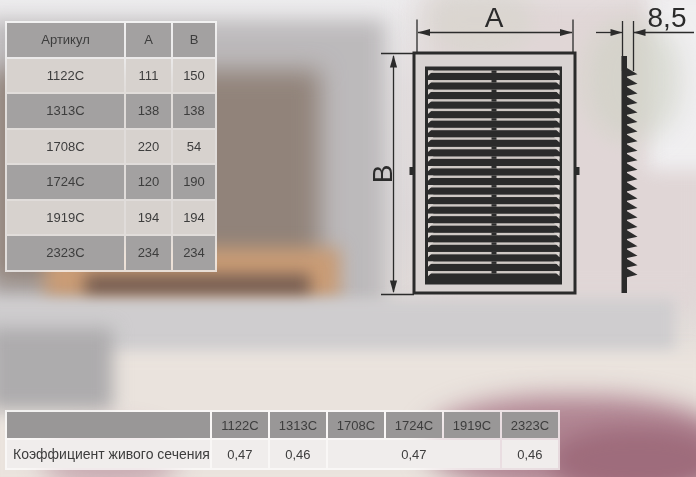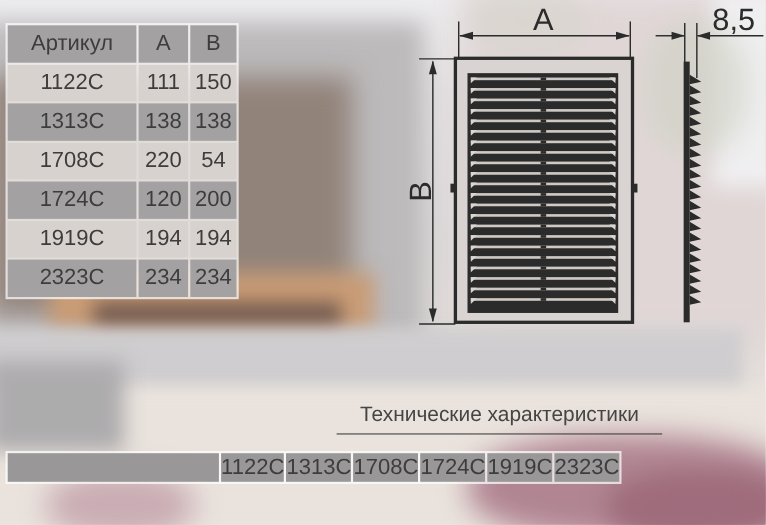--- a/index.html
+++ b/index.html
@@ -31,21 +31,21 @@
   .drawing{position:absolute;left:0;top:0;z-index:2;pointer-events:none;}
   .drawing .frame{fill:rgba(216,211,209,0.92);stroke:var(--line-dark,#2b2b2b);stroke-width:3;}
   .drawing .panel{fill:var(--panel-dark,#2b2b2b);}
   .drawing .tab{fill:var(--panel-dark,#2b2b2b);}
   .drawing .dim line{stroke:var(--line-dark,#2b2b2b);stroke-width:1.3;}
   .drawing .dim polygon{fill:var(--line-dark,#2b2b2b);}
   .drawing .dim text{font-family:"Liberation Sans",sans-serif;font-size:28px;font-weight:500;fill:var(--line-dark,#2b2b2b);}
 
   
   table{border-collapse:separate;border-spacing:2px;background:rgba(255,255,255,0.72);z-index:3;}
-  th,td{text-align:center;font-weight:normal;font-size:20px;color:#3d3d3d;padding:0;}
+  th,td{text-align:center;font-weight:normal;font-size:13px;color:#3d3d3d;padding:0;}
   .spec-table{position:absolute;left:5px;top:21px;table-layout:fixed;}
   .spec-table th,.spec-table td{height:33.5px;}
   .spec-table .c0{width:117px;}
   .spec-table .c1{width:45px;}
   .spec-table .c2{width:42px;}
   .spec-table thead th{background:var(--cell-gray,#a3a1a1);}
   .spec-table tbody tr:nth-child(odd) td{background:var(--row-light,#d7d2ce);}
   .spec-table tbody tr:nth-child(even) td{background:var(--cell-gray,#a3a1a1);}
 
   .tech-title{
@@ -259,44 +259,50 @@
           <td class="c2">138</td>
         </tr>
         <tr>
           <td class="c0">1708С</td>
           <td class="c1">220</td>
           <td class="c2">54</td>
         </tr>
         <tr>
           <td class="c0">1724С</td>
           <td class="c1">120</td>
-          <td class="c2">200</td>
+          <td class="c2">190</td>
         </tr>
         <tr>
           <td class="c0">1919С</td>
           <td class="c1">194</td>
           <td class="c2">194</td>
         </tr>
         <tr>
           <td class="c0">2323С</td>
           <td class="c1">234</td>
           <td class="c2">234</td>
         </tr>
       </tbody>
   </table>
 
-  <div class="tech-title">Технические характеристики</div>
 
   <table class="coef-table">
     <tbody>
       <tr class="hdr" id="coef-head">
           <th class="lbl"></th>
           <th class="val">1122С</th>
           <th class="val">1313С</th>
           <th class="val">1708С</th>
           <th class="val">1724С</th>
           <th class="val">1919С</th>
           <th class="val">2323С</th>
         </tr>
+      <tr class="dat" id="coef-data">
+          <td class="lbl rowlabel">Коэффициент живого сечения</td>
+          <td class="val">0,47</td>
+          <td class="val">0,46</td>
+          <td class="val" colspan="3">0,47</td>
+          <td class="val">0,46</td>
+        </tr>
     </tbody>
   </table>
 
 </div>
 
 </body></html>

